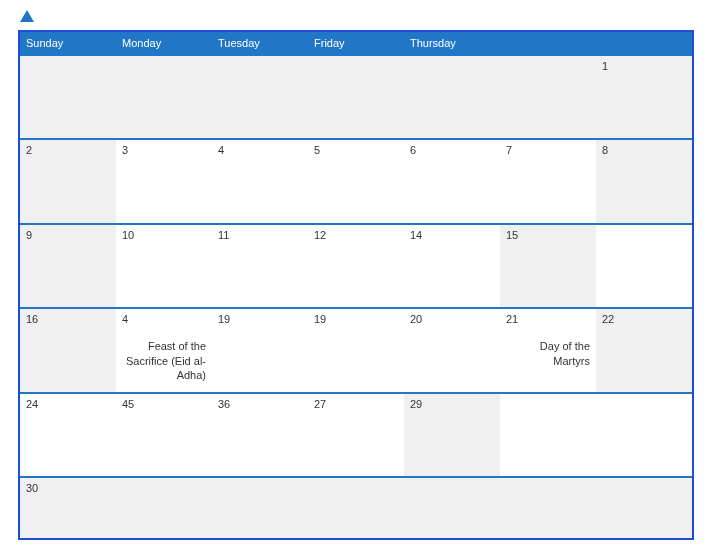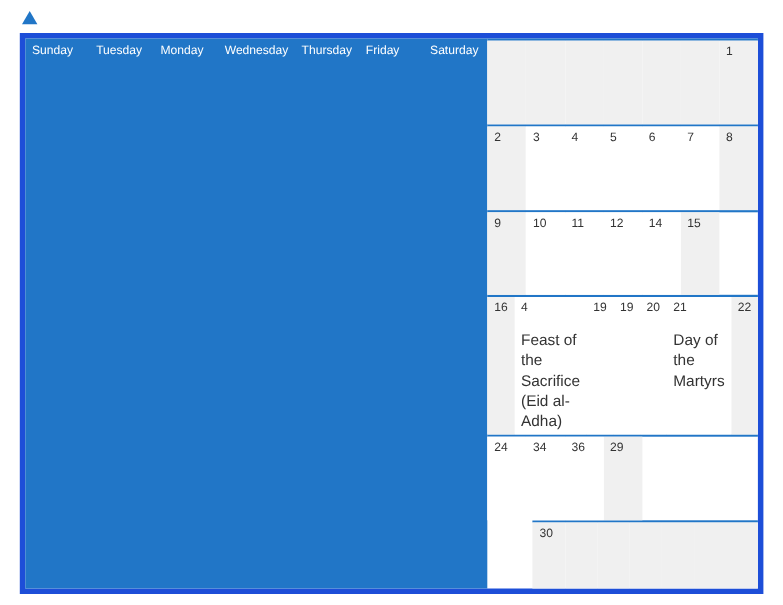--- a/index.html
+++ b/index.html
@@ -69,23 +69,23 @@
     }
     .country {
       font-size: 14px;
       color: #333;
       text-align: right;
       min-width: 60px;
     }
     
     .calendar {
       flex: 1;
-      border: 5px solid #1d4ed8;
-      display: flex;
-      flex-direction: row;
+      border: 2px solid #1d4ed8;
+      display: flex;
+      flex-direction: column;
     }
     .days-header {
       display: grid;
       grid-template-columns: repeat(7, 1fr);
       background: #2176c7;
     }
     .day-header {
       color: #fff;
       font-size: 11px;
       padding: 5px 6px;
@@ -98,21 +98,20 @@
       flex-direction: column;
     }
     .week-row {
       display: grid;
       grid-template-columns: repeat(7, 1fr);
       flex: 1;
       border-top: 2px solid #2176c7;
     }
     .week-row:last-child {
       border-bottom: none;
-      margin-left: 41px;
     }
     .day-cell {
       padding: 4px 6px;
       font-size: 11px;
       color: #333;
       background: #fff;
       min-height: 60px;
       vertical-align: top;
       border-right: none;
       position: relative;
@@ -123,24 +122,25 @@
     .day-cell.empty {
       background: #f0f0f0;
     }
     .day-num {
       font-size: 11px;
       color: #333;
       display: block;
       margin-bottom: 2px;
     }
     .day-event {
-      font-size: 14px;
+      font-size: 11px;
       color: #333;
       margin-top: 14px;
       line-height: 1.3;
+      text-align: right;
     }
     
     .week-row.last-row {
       flex: 0 0 60px;
     }
   </style>
 </head>
 <body>
 
 <div class="page">
@@ -156,26 +156,24 @@
       </div>
     </div>
     <div class="title"></div>
     <div class="country"></div>
   </div>
 
   <div class="calendar">
 
     <div class="days-header">
       <div class="day-header">Sunday</div>
+      <div class="day-header">Monday</div>
       <div class="day-header">Tuesday</div>
-      <div class="day-header">Monday</div>
-      <div class="day-header">Wednesday</div>
+      <div class="day-header">Friday</div>
       <div class="day-header">Thursday</div>
-      <div class="day-header">Friday</div>
-      <div class="day-header">Saturday</div>
     </div>
 
     <div class="calendar-body" id="calendar-body">
     <div class="week-row">
           <div class="day-cell empty"></div>
           <div class="day-cell empty"></div>
           <div class="day-cell empty"></div>
           <div class="day-cell empty"></div>
           <div class="day-cell empty"></div>
           <div class="day-cell empty"></div>
@@ -249,24 +247,27 @@
           </div>
           <div class="day-cell weekend">
             <span class="day-num">22</span>
           </div>
         </div>
         <div class="week-row">
           <div class="day-cell">
             <span class="day-num">24</span>
           </div>
           <div class="day-cell">
-            <span class="day-num">34</span>
+            <span class="day-num">45</span>
           </div>
           <div class="day-cell">
             <span class="day-num">36</span>
+          </div>
+          <div class="day-cell">
+            <span class="day-num">27</span>
           </div>
           <div class="day-cell weekend">
             <span class="day-num">29</span>
           </div>
         </div>
         <div class="week-row last-row">
           <div class="day-cell weekend">
             <span class="day-num">30</span>
           </div>
           <div class="day-cell empty"></div>

